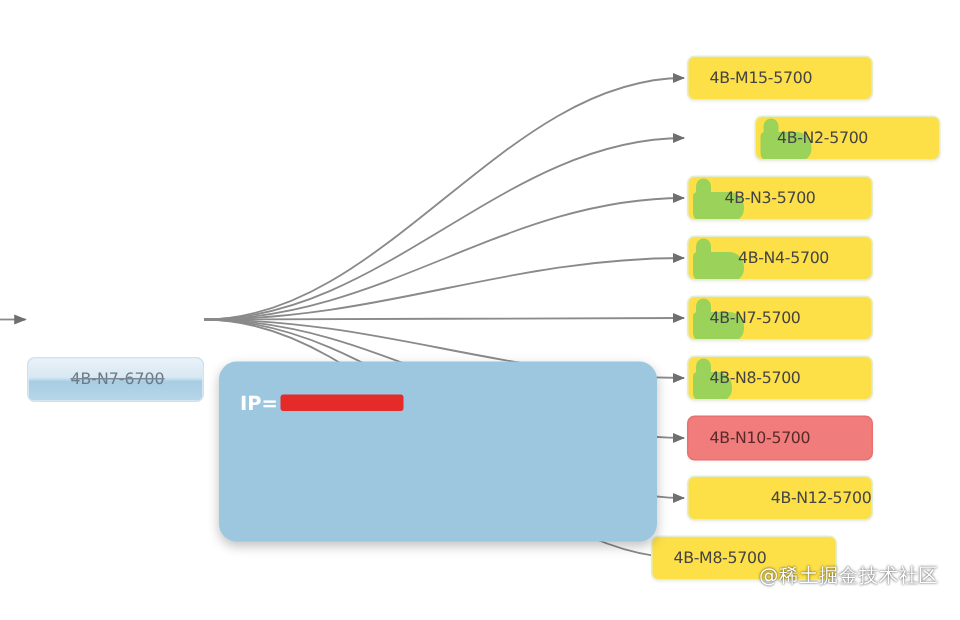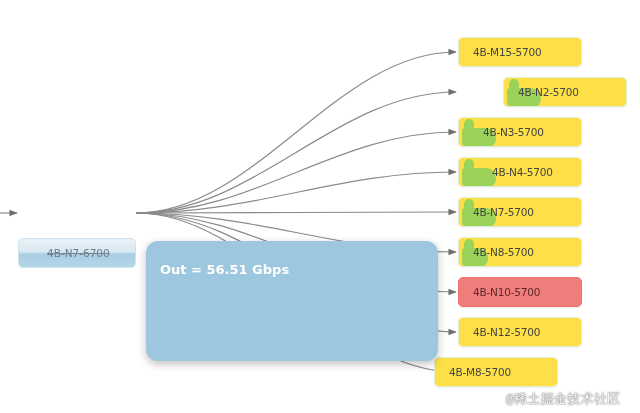--- a/index.html
+++ b/index.html
@@ -45,25 +45,24 @@
       box-shadow: 0 3px 8px rgba(0,0,0,0.25);
       color: #ffffff; font-weight: bold; font-size: 13px;
       padding: 16px 0 0 14px; line-height: 26px;
     }
     .tooltip .row { white-space: nowrap; }
     .redact {
       display: inline-block; width: 82px; height: 11px; vertical-align: -1px;
       background: #e52a2a; border-radius: 2px; margin-left: 2px;
     }
     .watermark {
-      position: absolute; left: 506px; top: 390px;
+      position: absolute; left: 506px; top: 375px;
       font-size: 13px; color: #ffffff;
       text-shadow: 0 0 2px rgba(0,0,0,0.55), 0 0 1px rgba(0,0,0,0.5);
       letter-spacing: 0.3px;
-      font-family: Liberation Mono, monospace;
     }
   </style>
 </head>
 <body>
 
 <svg id="edges" xmlns="http://www.w3.org/2000/svg">
   <defs>
     <marker id="arrow" viewBox="0 0 10 10" refX="9" refY="5" markerWidth="7" markerHeight="7" orient="auto">
       <path d="M0,1 L10,5 L0,9 z" fill="#6f6f6f"></path>
     </marker>
@@ -123,25 +122,27 @@
   <div class="node" style="left:458px;top:237px;width:124px;height:30px;">
     <div class="person-icon" style="width:28px;">
         <div class="head" style="height:12px;"></div>
         <div class="body" style="width:26px;"></div>
       </div>
     <span class="label">4B-N8-5700</span>
   </div>
   <div class="node alert" style="left:458px;top:277px;width:124px;height:30px;">
     <span class="label">4B-N10-5700</span>
   </div>
-  <div class="node" style="left:458px;top:317px;width:124px;height:30px;">
+  <div class="node" style="left:458px;top:317px;width:124px;height:30px;justify-content:flex-end;">
     <span class="label">4B-N12-5700</span>
   </div>
   <div class="node" style="left:434px;top:357px;width:124px;height:30px;">
     <span class="label">4B-M8-5700</span>
   </div>
 </div>
 
 <div class="tooltip">
-  <div class="row">Out = 56.51 Gbps</div>
+  <div class="row">
+    <span>IP=</span><span class="redact"></span>
+  </div>
 </div>
 
 <div class="watermark">@稀土掘金技术社区</div>
 
 </body></html>

